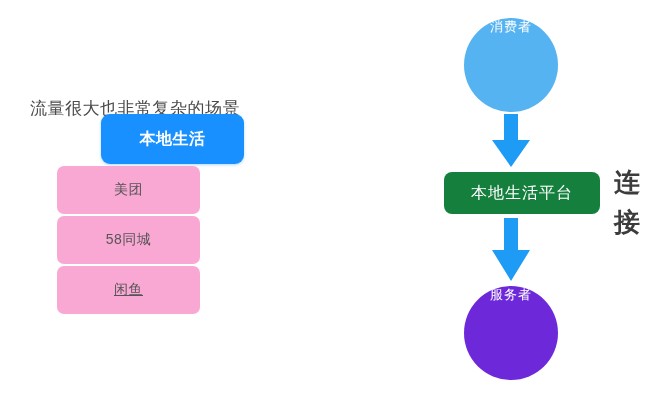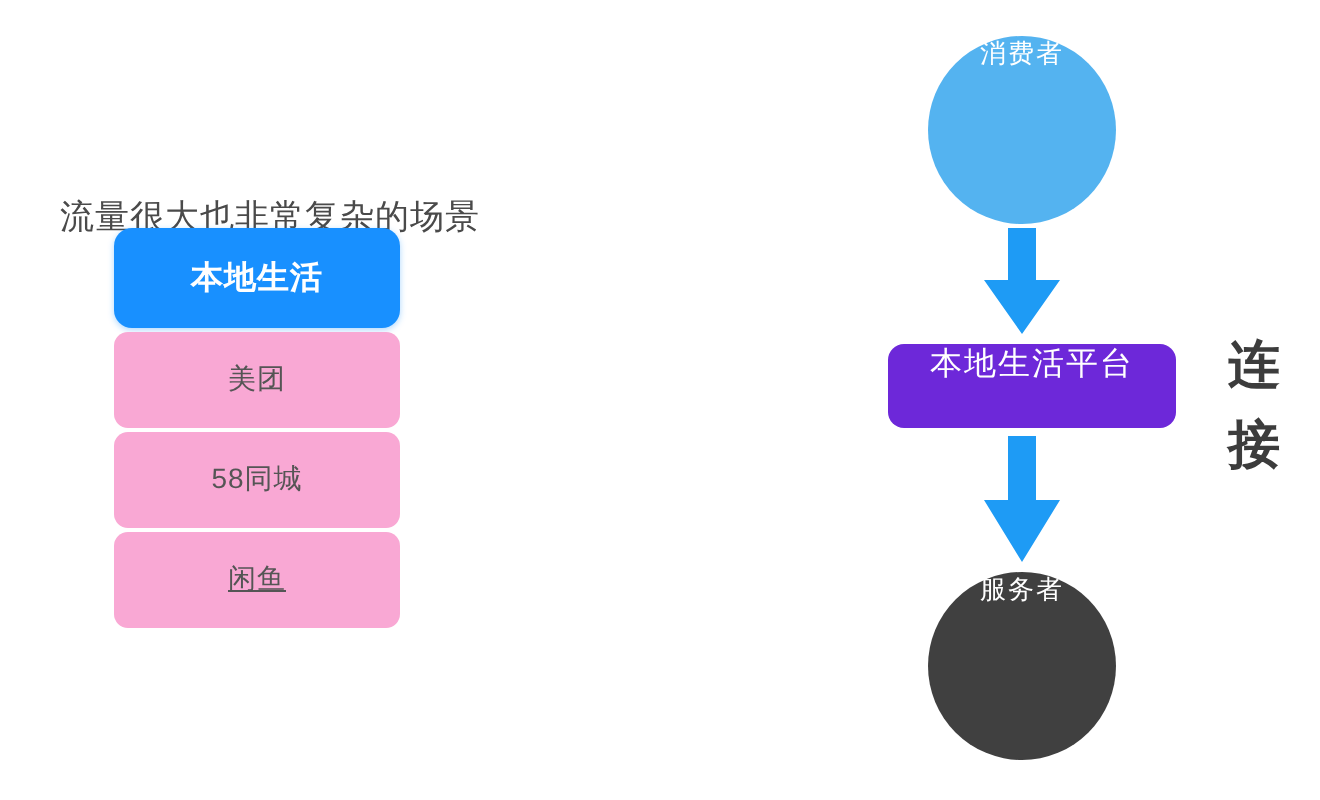--- a/index.html
+++ b/index.html
@@ -69,20 +69,21 @@
   }
 
   .platform-card.active {
     background: #1890ff;
     color: #ffffff;
     font-size: 16px;
     font-weight: bold;
     height: 50px;
     border-radius: 9px;
     box-shadow: 0 1px 3px rgba(24,144,255,0.35);
+    margin-left: 44px;
   }
 
   .platform-card:last-child {
     margin-bottom: 0;
     text-decoration: underline;
   }
 
   
   #flow-diagram {
     position: absolute;
@@ -107,33 +108,33 @@
 
   #node-consumer {
     left: 64px;
     top: 18px;
     background: #54b3f0;
   }
 
   #node-provider {
     left: 64px;
     top: 286px;
-    background: #404040;
+    background: #6d28d9;
   }
 
   #node-platform {
     position: absolute;
     left: 44px;
     top: 172px;
-    width: 144px;
+    width: 156px;
     height: 42px;
     border-radius: 8px;
-    background: #6d28d9;
+    background: #15803d;
     display: flex;
-    align-items: flex-start;
+    align-items: center;
     justify-content: center;
     color: #ffffff;
     font-size: 16px;
     letter-spacing: 1px;
   }
 
   .flow-arrow {
     position: absolute;
     left: 89px;
     width: 44px;

